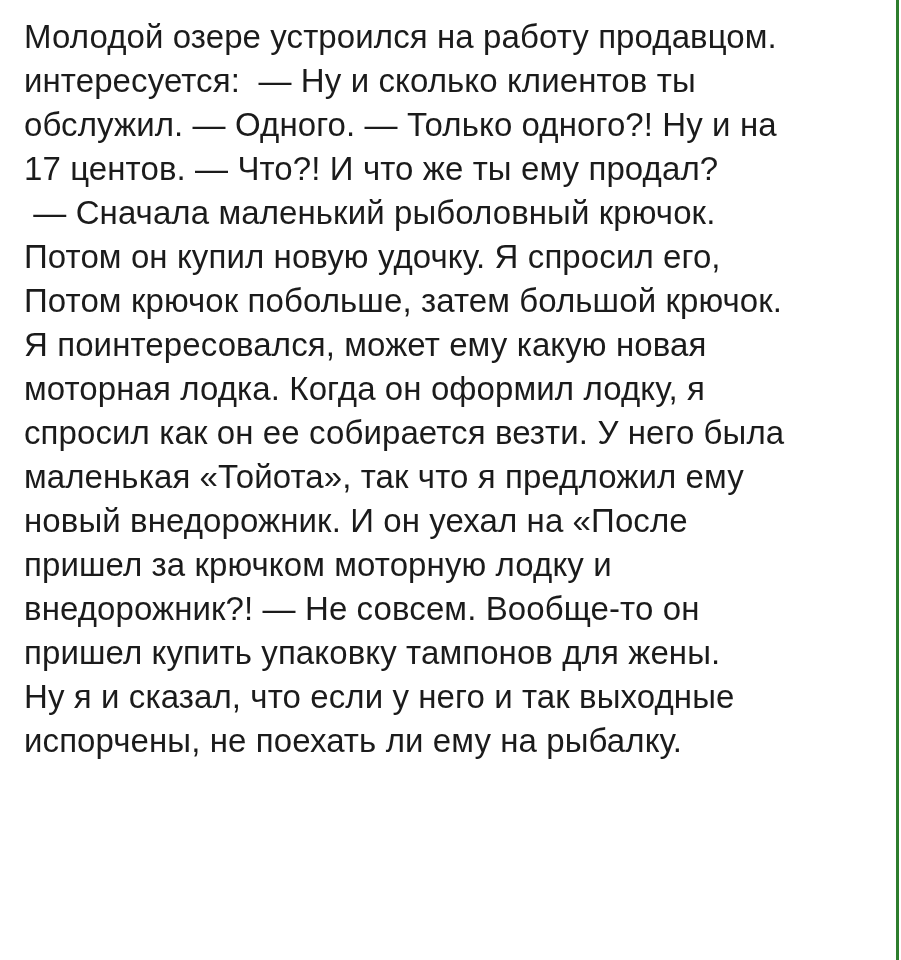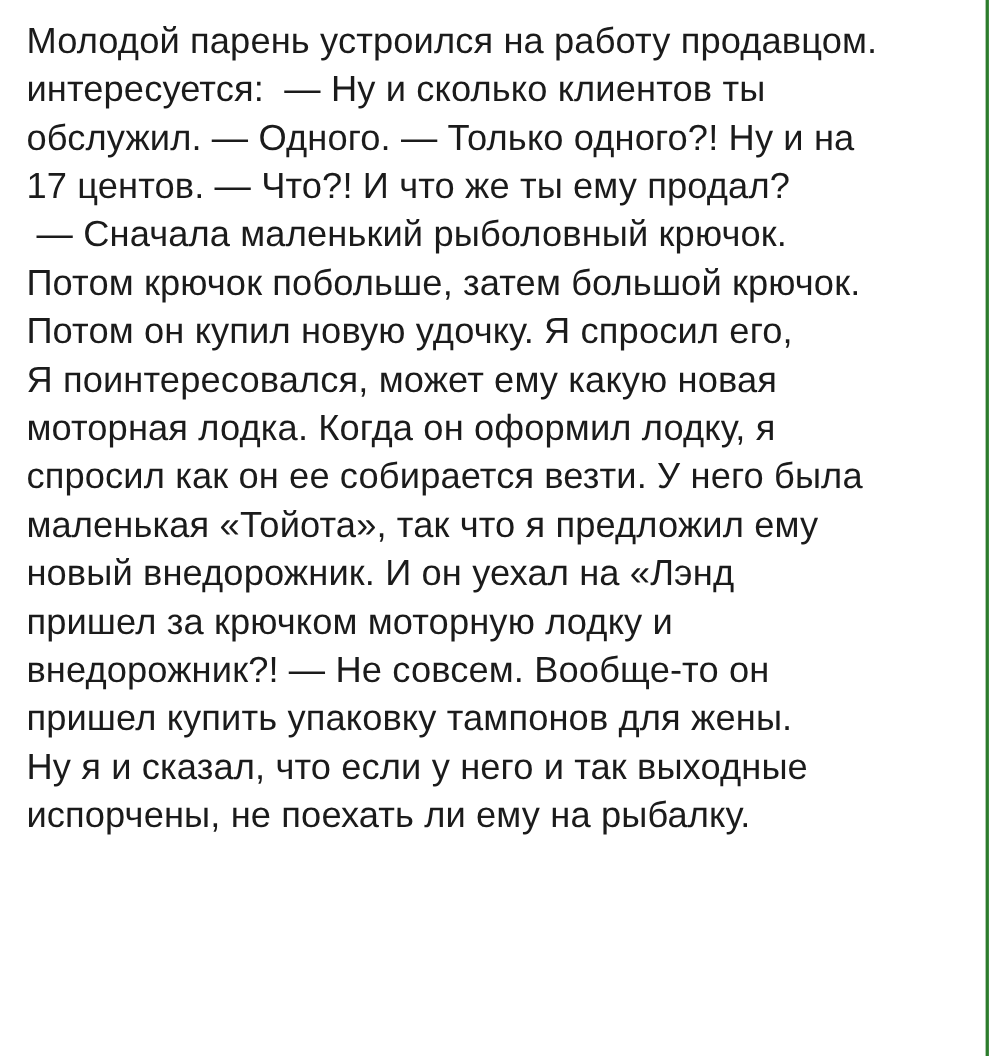--- a/index.html
+++ b/index.html
@@ -40,32 +40,32 @@
     height: 44px;
     white-space: pre;
     letter-spacing: 0.1px;
   }
 </style>
 </head>
 <body style="background: rgb(255, 255, 255);">
 
 <div class="page">
   <div class="joke-text" style="color: rgb(27, 27, 27);">
-    <div class="text-line">Молодой парень устроился на работу продавцом.</div>
+    <div class="text-line">Молодой озере устроился на работу продавцом.</div>
     <div class="text-line">интересуется:  — Ну и сколько клиентов ты</div>
     <div class="text-line">обслужил. — Одного. — Только одного?! Ну и на</div>
     <div class="text-line">17 центов. — Что?! И что же ты ему продал?</div>
     <div class="text-line"> — Сначала маленький рыболовный крючок.</div>
+    <div class="text-line">Потом он купил новую удочку. Я спросил его,</div>
     <div class="text-line">Потом крючок побольше, затем большой крючок.</div>
-    <div class="text-line">Потом он купил новую удочку. Я спросил его,</div>
     <div class="text-line">Я поинтересовался, может ему какую новая</div>
     <div class="text-line">моторная лодка. Когда он оформил лодку, я</div>
     <div class="text-line">спросил как он ее собирается везти. У него была</div>
     <div class="text-line">маленькая «Тойота», так что я предложил ему</div>
-    <div class="text-line">новый внедорожник. И он уехал на «Лэнд</div>
+    <div class="text-line">новый внедорожник. И он уехал на «После</div>
     <div class="text-line">пришел за крючком моторную лодку и</div>
     <div class="text-line">внедорожник?! — Не совсем. Вообще-то он</div>
     <div class="text-line">пришел купить упаковку тампонов для жены.</div>
     <div class="text-line">Ну я и сказал, что если у него и так выходные</div>
     <div class="text-line">испорчены, не поехать ли ему на рыбалку.</div>
   </div>
   <div class="accent-border" style="background: rgb(45, 125, 45);"></div>
 </div>
 
 </body></html>

